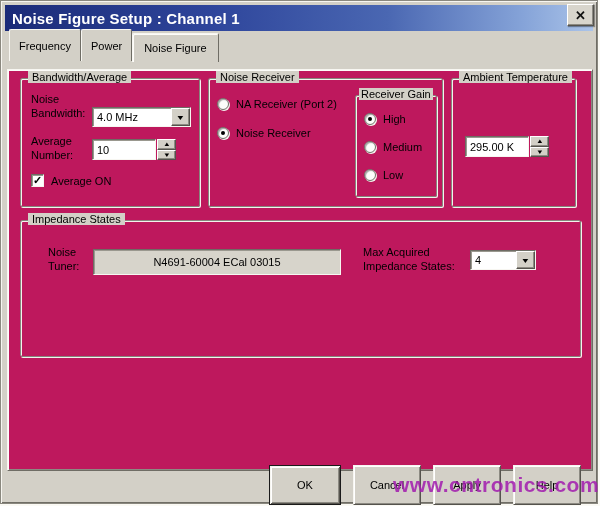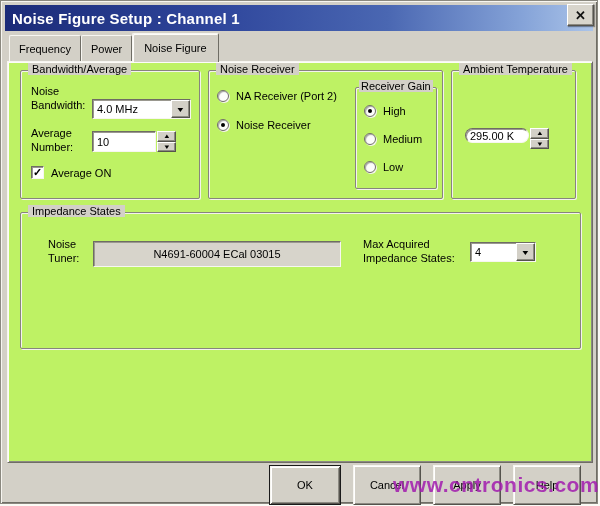--- a/index.html
+++ b/index.html
@@ -12,28 +12,28 @@
             background:linear-gradient(90deg,#1b2b78 0%,#2e459b 35%,#4a67b2 65%,#85a3d8 88%,#abc4e9 100%);
             color:#fff;display:flex;align-items:center;padding-left:7px;box-sizing:border-box;}
   .title-text{font-size:15px;font-weight:bold;letter-spacing:.2px;}
   .close-btn{position:absolute;right:3px;top:3px;width:25px;height:20px;background:#d8d5cc;
              border:1px solid;border-color:#ffffff #55534d #55534d #ffffff;
              box-shadow:inset -1px -1px 0 #8c8a82,1px 1px 1px rgba(0,0,0,.35);
              display:flex;align-items:center;justify-content:center;
              font-weight:bold;font-size:13px;color:#111;cursor:default;}
   
   .tabs{position:absolute;left:8px;top:40px;height:21px;display:flex;align-items:flex-end;z-index:3;}
-  .tab{box-sizing:border-box;height:26px;margin-bottom:1px;padding:12px 9px;background:#d3d0c7;
+  .tab{box-sizing:border-box;height:32px;margin-bottom:1px;padding:12px 9px;background:#d3d0c7;
        border:1px solid;border-color:#f7f6f1 #6f6d65 #6f6d65 #f7f6f1;border-bottom:none;
        border-top-left-radius:2px;border-top-right-radius:2px;
        display:flex;align-items:center;font-size:11px;cursor:default;}
   .tab[data-active="true"]{height:21px;margin-bottom:0;padding:14px 11px;border-bottom:none;
        box-shadow:inset 1px 1px 0 #fdfcf9;position:relative;z-index:4;}
   
-  .page{position:absolute;left:6px;top:60px;width:584px;height:400px;background:#bef264;
+  .page{position:absolute;left:6px;top:68px;width:584px;height:400px;background:#be185d;
         border:1px solid;border-color:#f7f6f1 #6f6d65 #6f6d65 #f7f6f1;
         box-shadow:inset 1px 1px 0 #fdfcf9, inset -1px -1px 0 #8c8a82;}
   
   .group{position:absolute;border:1px solid #87857d;border-radius:2px;
          box-shadow:inset 1px 1px 0 #f4f3ee, 1px 1px 0 #f4f3ee;}
   .group-title{position:absolute;top:-8px;left:7px;background:#d3d0c7;padding:0 4px;
                font-size:11px;white-space:nowrap;}
   .lbl{position:absolute;line-height:14px;font-size:11px;}
   
   .sunken{box-sizing:border-box;border:1px solid;border-color:#6e6c64 #f7f6f1 #f7f6f1 #6e6c64;
@@ -162,21 +162,21 @@
         </div>
         <div class="radio-row" style="left:8px;top:73px;">
           <span class="radio" data-checked="false"></span>
           <span>Low</span>
         </div>
       </div>
     </div>
 
     <div class="group" style="left:443px;top:8px;width:123px;height:127px;text-align:right;">
       <span class="group-title">Ambient Temperature</span>
-      <div class="num-input sunken field-white" style="left:13px;top:57px;width:64px;height:15px;border-radius:9px;">
+      <div class="num-input sunken field-white" style="left:13px;top:57px;width:64px;height:21px;">
         <span>295.00 K</span>
       </div>
       <div class="spinner" style="left:78px;top:57px;width:19px;height:21px;">
         <span class="spin-btn">
           <span class="spin-glyph">▲</span>
         </span>
         <span class="spin-btn">
           <span class="spin-glyph">▼</span>
         </span>
       </div>

